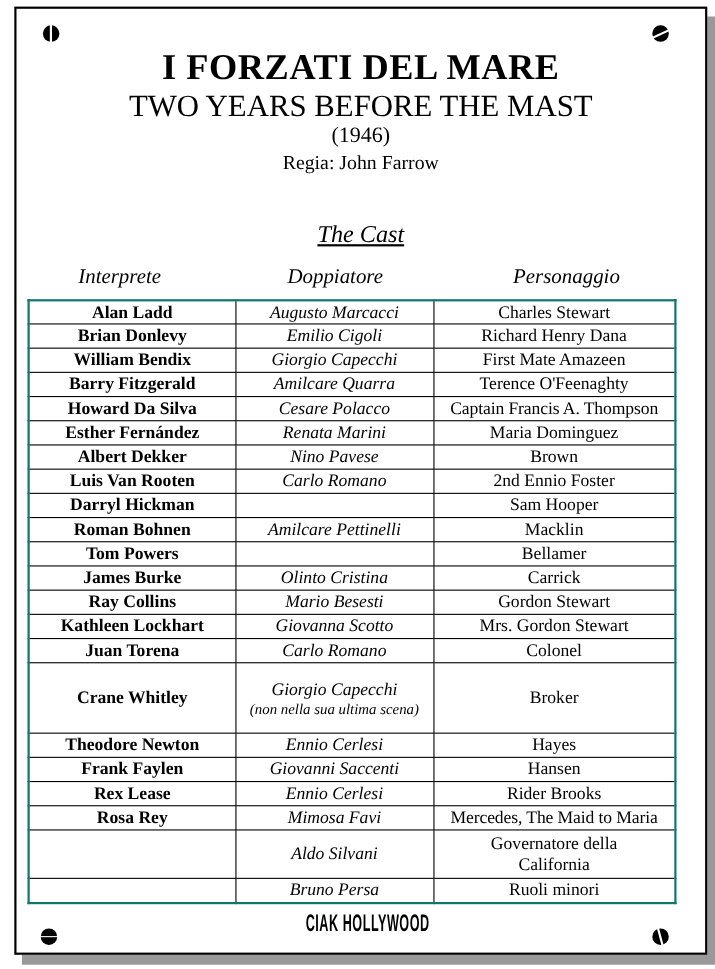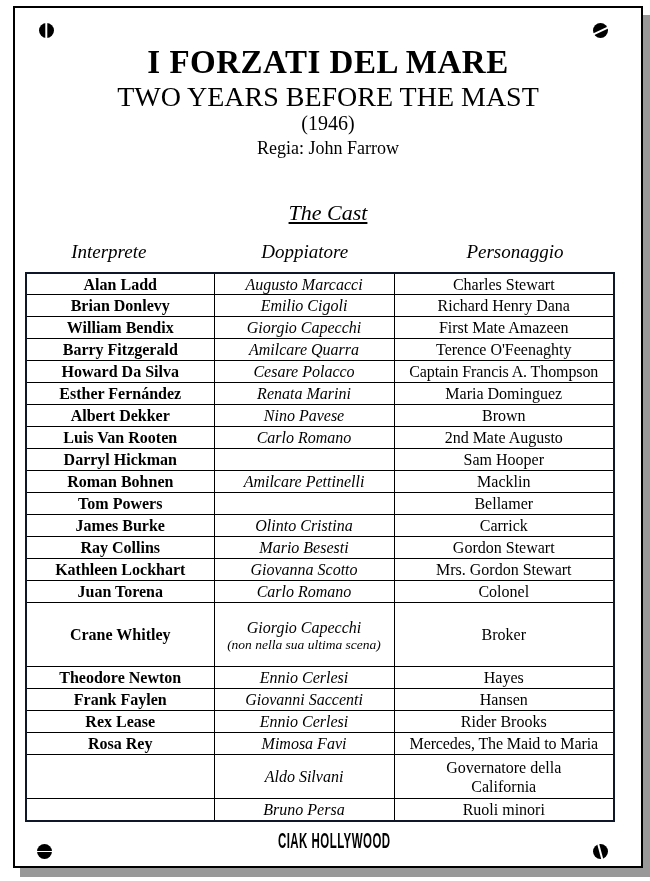--- a/index.html
+++ b/index.html
@@ -43,21 +43,21 @@
   .col-headers { display:flex; margin:15px 0 0 10px; width:588px;gap:32px; }
   .col-headers .col { font-size:19px; font-style:italic; text-align:center; }
   .col-headers .w1 { width:188px; }
   .col-headers .w2 { width:180px; }
   .col-headers .w3 { width:220px; }
 
   
   table.cast {
     border-collapse:collapse; table-layout:fixed;
     margin:9px 0 0 10px; width:588px;
-    border:2px solid #0f172a;
+    border:2px solid #0f766e;
   }
   td {
     border:1.5px solid #000; text-align:center; vertical-align:middle;
     font-size:16px; height:22px; padding:0 3px; line-height:1.2;
   }
   td.c1 { font-weight:bold; }
   td.c2 { font-style:italic; }
   td.c3 { white-space:pre-line; }
   td .note { display:block; font-size:13.5px; font-style:italic; line-height:1.15; }
   td .main { display:inline; }
@@ -138,21 +138,21 @@
             <td class="c3">Maria Dominguez</td>
           </tr>
           <tr>
             <td class="c1">Albert Dekker</td>
             <td class="c2">Nino Pavese</td>
             <td class="c3">Brown</td>
           </tr>
           <tr>
             <td class="c1">Luis Van Rooten</td>
             <td class="c2">Carlo Romano</td>
-            <td class="c3">2nd Mate Augusto</td>
+            <td class="c3">2nd Ennio Foster</td>
           </tr>
           <tr>
             <td class="c1">Darryl Hickman</td>
             <td class="c2"></td>
             <td class="c3">Sam Hooper</td>
           </tr>
           <tr>
             <td class="c1">Roman Bohnen</td>
             <td class="c2">Amilcare Pettinelli</td>
             <td class="c3">Macklin</td>

